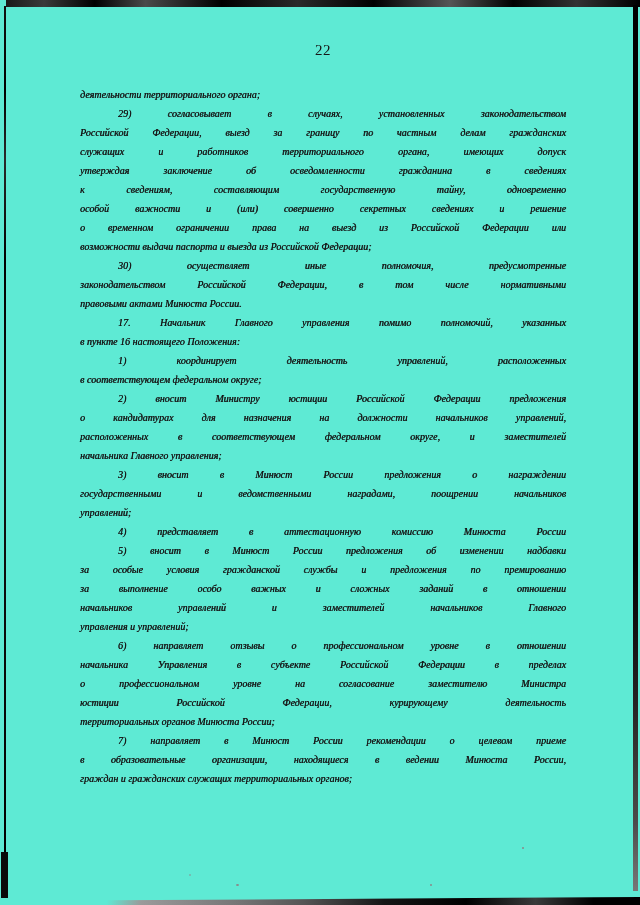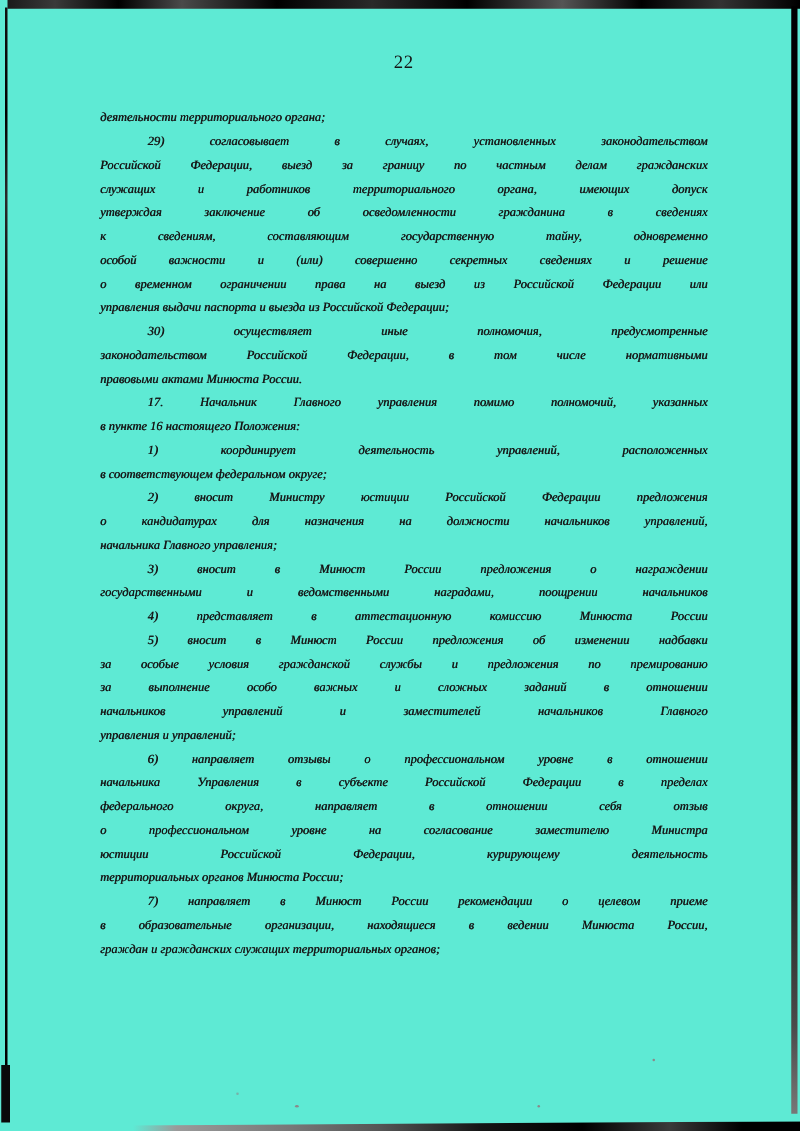--- a/index.html
+++ b/index.html
@@ -77,42 +77,43 @@
 
   <div class="text-block">
       <div class="line">деятельности территориального органа;</div>
       <div class="line just ind">29) согласовывает в случаях, установленных законодательством</div>
       <div class="line just">Российской Федерации, выезд за границу по частным делам гражданских</div>
       <div class="line just">служащих и работников территориального органа, имеющих допуск</div>
       <div class="line just">утверждая заключение об осведомленности гражданина в сведениях</div>
       <div class="line just">к сведениям, составляющим государственную тайну, одновременно</div>
       <div class="line just">особой важности и (или) совершенно секретных сведениях и решение</div>
       <div class="line just">о временном ограничении права на выезд из Российской Федерации или</div>
-      <div class="line">управления выдачи паспорта и выезда из Российской Федерации;</div>
+      <div class="line">возможности выдачи паспорта и выезда из Российской Федерации;</div>
       <div class="line just ind">30) осуществляет иные полномочия, предусмотренные</div>
       <div class="line just">законодательством Российской Федерации, в том числе нормативными</div>
       <div class="line">правовыми актами Минюста России.</div>
       <div class="line just ind">17. Начальник Главного управления помимо полномочий, указанных</div>
       <div class="line">в пункте 16 настоящего Положения:</div>
       <div class="line just ind">1) координирует деятельность управлений, расположенных</div>
       <div class="line">в соответствующем федеральном округе;</div>
       <div class="line just ind">2) вносит Министру юстиции Российской Федерации предложения</div>
       <div class="line just">о кандидатурах для назначения на должности начальников управлений,</div>
+      <div class="line just">расположенных в соответствующем федеральном округе, и заместителей</div>
       <div class="line">начальника Главного управления;</div>
       <div class="line just ind">3) вносит в Минюст России предложения о награждении</div>
       <div class="line just">государственными и ведомственными наградами, поощрении начальников</div>
+      <div class="line">управлений;</div>
       <div class="line just ind">4) представляет в аттестационную комиссию Минюста России</div>
       <div class="line just ind">5) вносит в Минюст России предложения об изменении надбавки</div>
       <div class="line just">за особые условия гражданской службы и предложения по премированию</div>
       <div class="line just">за выполнение особо важных и сложных заданий в отношении</div>
       <div class="line just">начальников управлений и заместителей начальников Главного</div>
       <div class="line">управления и управлений;</div>
       <div class="line just ind">6) направляет отзывы о профессиональном уровне в отношении</div>
       <div class="line just">начальника Управления в субъекте Российской Федерации в пределах</div>
-      <div class="line just">федерального округа, направляет в отношении себя отзыв</div>
       <div class="line just">о профессиональном уровне на согласование заместителю Министра</div>
       <div class="line just">юстиции Российской Федерации, курирующему деятельность</div>
       <div class="line">территориальных органов Минюста России;</div>
       <div class="line just ind">7) направляет в Минюст России рекомендации о целевом приеме</div>
       <div class="line just">в образовательные организации, находящиеся в ведении Минюста России,</div>
       <div class="line">граждан и гражданских служащих территориальных органов;</div>
     </div>
 </div>
 
 </body></html>

